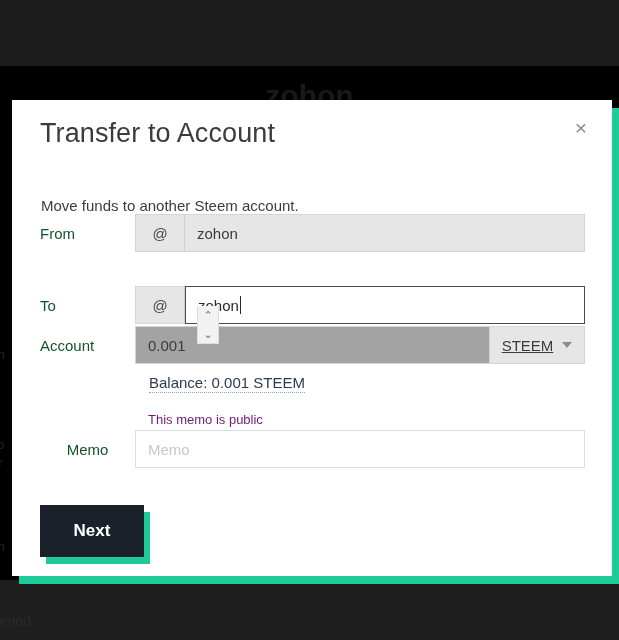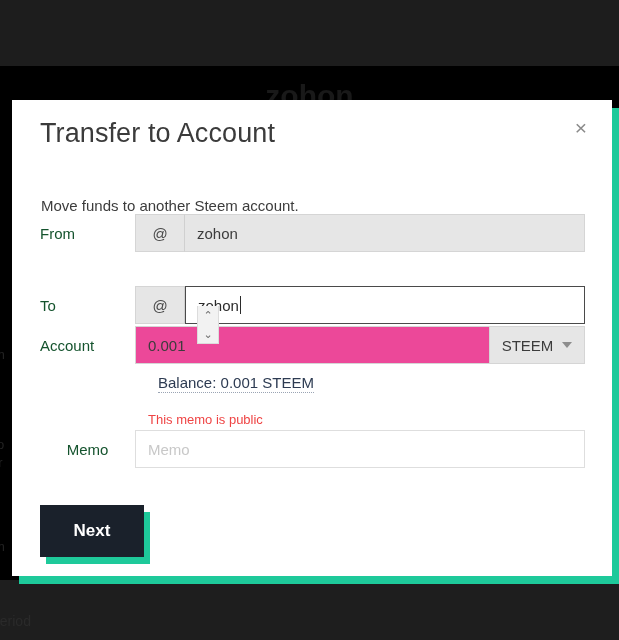--- a/index.html
+++ b/index.html
@@ -196,41 +196,42 @@
   #row-from   { top: 114px; }
   #row-to     { top: 170px; margin-top: 16px; }
   #row-amount { top: 226px; }
   #row-memo   { top: 330px; text-align: center; }
 
   
   #amount-input {
     flex: 1 1 auto;
     box-sizing: border-box;
     border: 1px solid #d5d5d5;
-    background: #ec4899;
+    background: #a3a3a3;
     font-size: 15px;
     color: #3c3c3c;
     padding: 6px 12px;
     display: flex;
     align-items: center;
   }
   #currency-select {
     width: 95px;
     flex: 0 0 95px;
     box-sizing: border-box;
     border: 1px solid #d5d5d5;
     border-left: none;
     background: #e6e6e6;
     display: flex;
     align-items: center;
     justify-content: center;
     gap: 9px;
     font-size: 15px;
     color: #3c3c3c;
     cursor: pointer;
+    text-decoration: underline;
   }
   .caret-down {
     width: 0; height: 0;
     border-left: 5px solid transparent;
     border-right: 5px solid transparent;
     border-top: 6px solid #8d8d8d;
   }
 
   
   #amount-spinner {
@@ -252,35 +253,35 @@
   }
   .spin-arrow {
     font-size: 11px;
     color: #6d6d6d;
     line-height: 10px;
     font-family: "Liberation Sans", sans-serif;
   }
 
   #balance-link {
     position: absolute;
-    left: 146px;
+    left: 137px;
     top: 274px;
     font-size: 15px;
     color: #2d3b52;
     border-bottom: 1px dotted #9aa4b4;
     cursor: pointer;
     padding-bottom: 1px;
   }
 
   #memo-note {
     position: absolute;
     left: 136px;
     top: 312px;
     font-size: 13px;
-    color: #ef4444;
+    color: #701a75;
   }
   #memo-field {
     flex: 1 1 auto;
     box-sizing: border-box;
     border: 1px solid #dedede;
     background: #ffffff;
     font-size: 15px;
     color: #c8c8c8;
     padding: 0 12px;
     display: flex;

